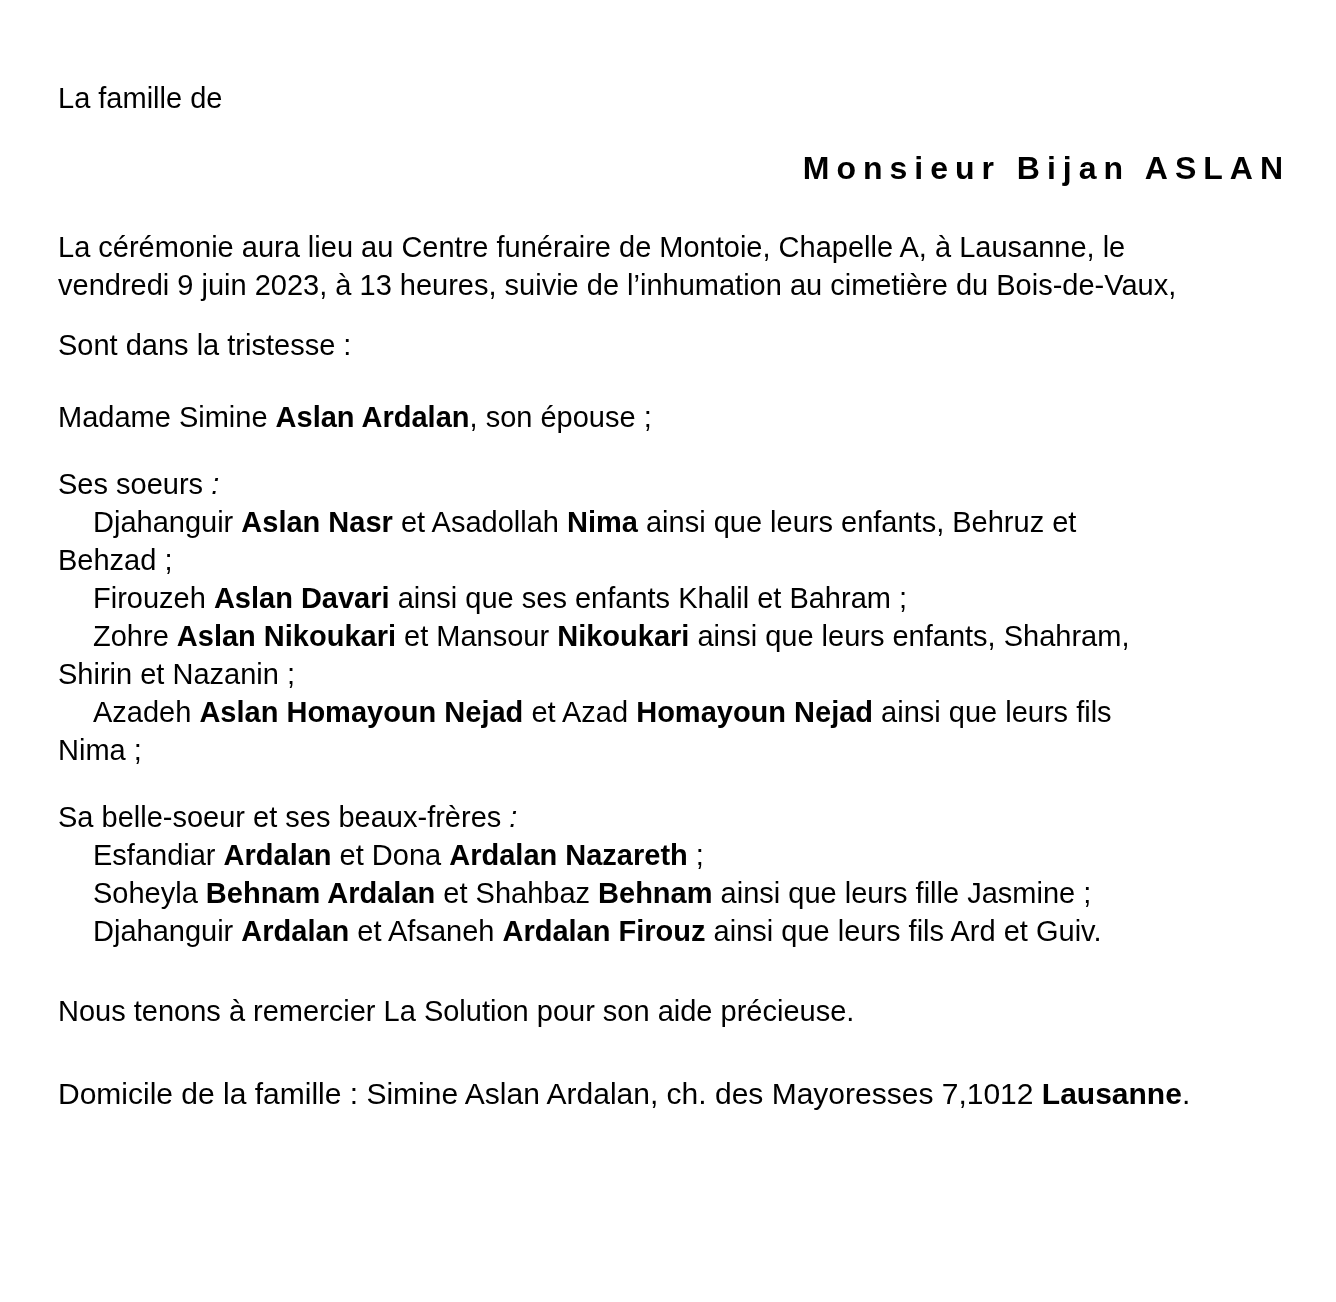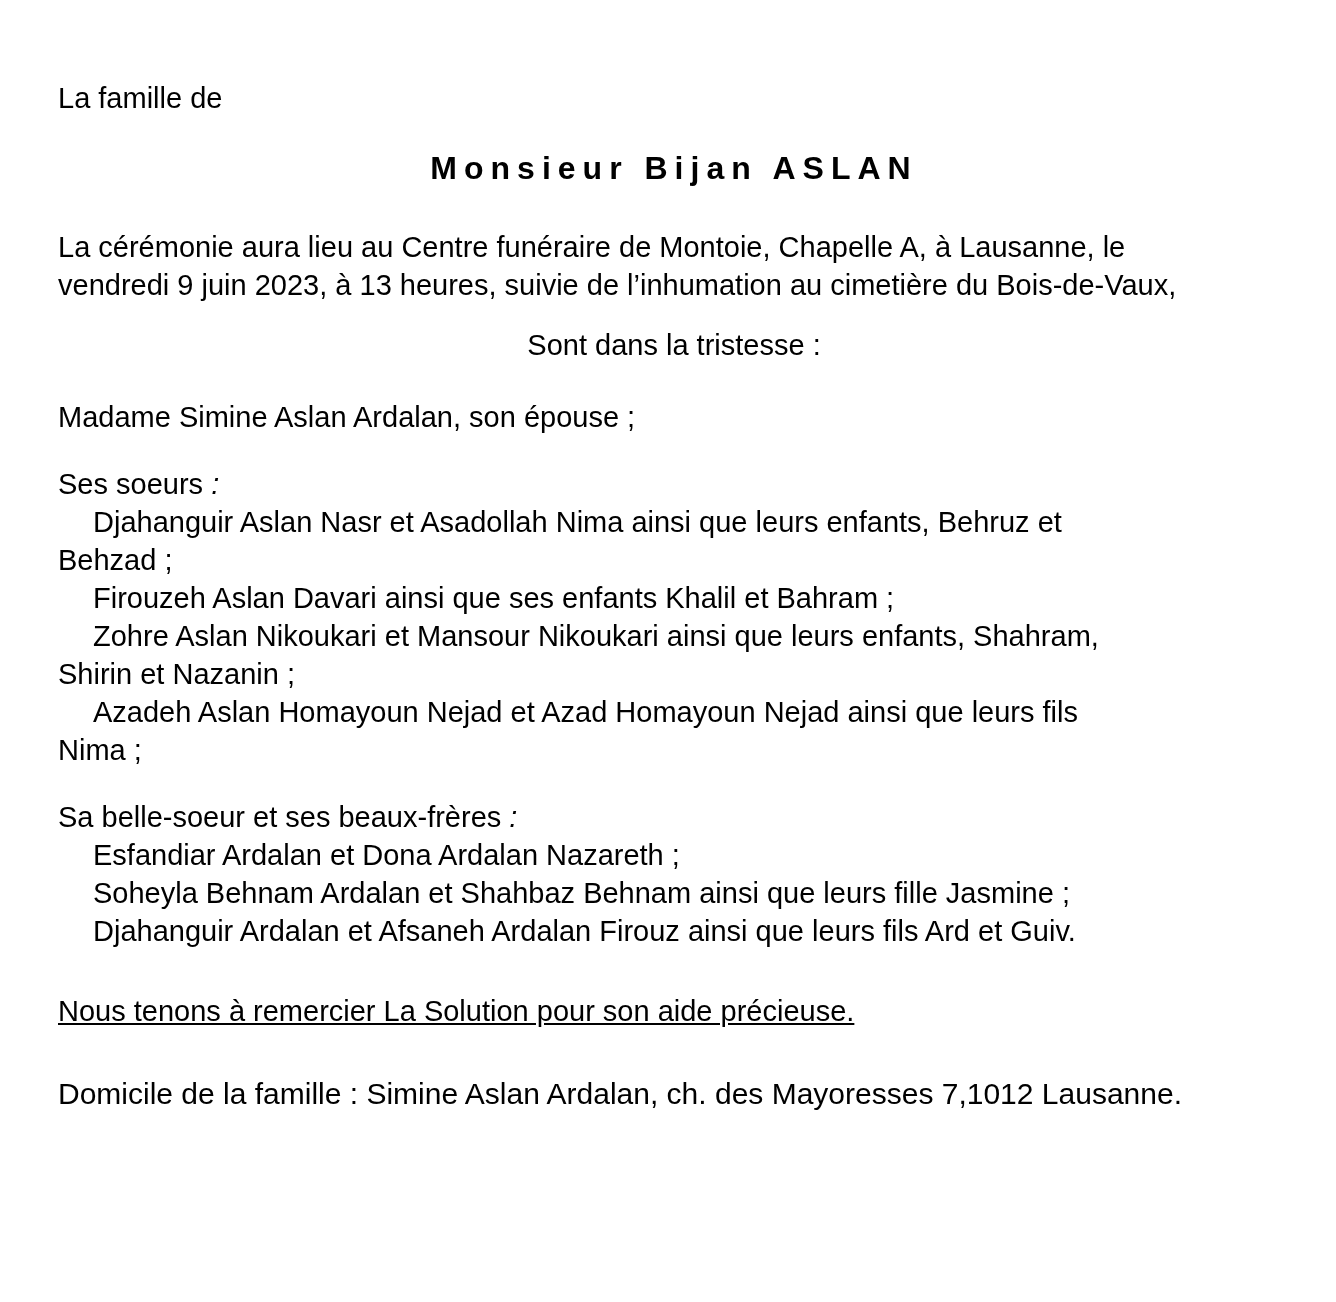--- a/index.html
+++ b/index.html
@@ -17,37 +17,37 @@
     -webkit-font-smoothing: antialiased;
   }
   .doc {
     box-sizing: border-box;
     width: 1336px;
     height: 1122px;
     padding: 79px 46px 113px 58px;
     overflow: hidden;
   }
   .line { margin: 0; }
-  .b { font-weight: normal; text-align: center; }
+  .b { font-weight: bold; text-align: center; }
   .i { font-style: italic; }
   .indent { padding-left: 35px; }
 
   .title {
     margin-top: 32px;
     font-size: 32px;
     font-weight: bold;
     letter-spacing: 7px;
-    text-align: center;
+    text-align: right;
   }
   .announcement { margin-top: 41px; }
-  .grief-header { margin-top: 22px; text-align: center; }
+  .grief-header { margin-top: 22px; }
   .spouse-line { margin-top: 34px; }
   .sisters-header { margin-top: 29px; }
   .inlaws-header { margin-top: 29px; }
-  .thanks-line { margin-top: 42px; text-decoration: underline; }
+  .thanks-line { margin-top: 42px; }
   .residence-line {
     margin-top: 45px;
     font-size: 30px;
   }
 </style>
 </head>
 <body>
 
 <div class="doc">
 

